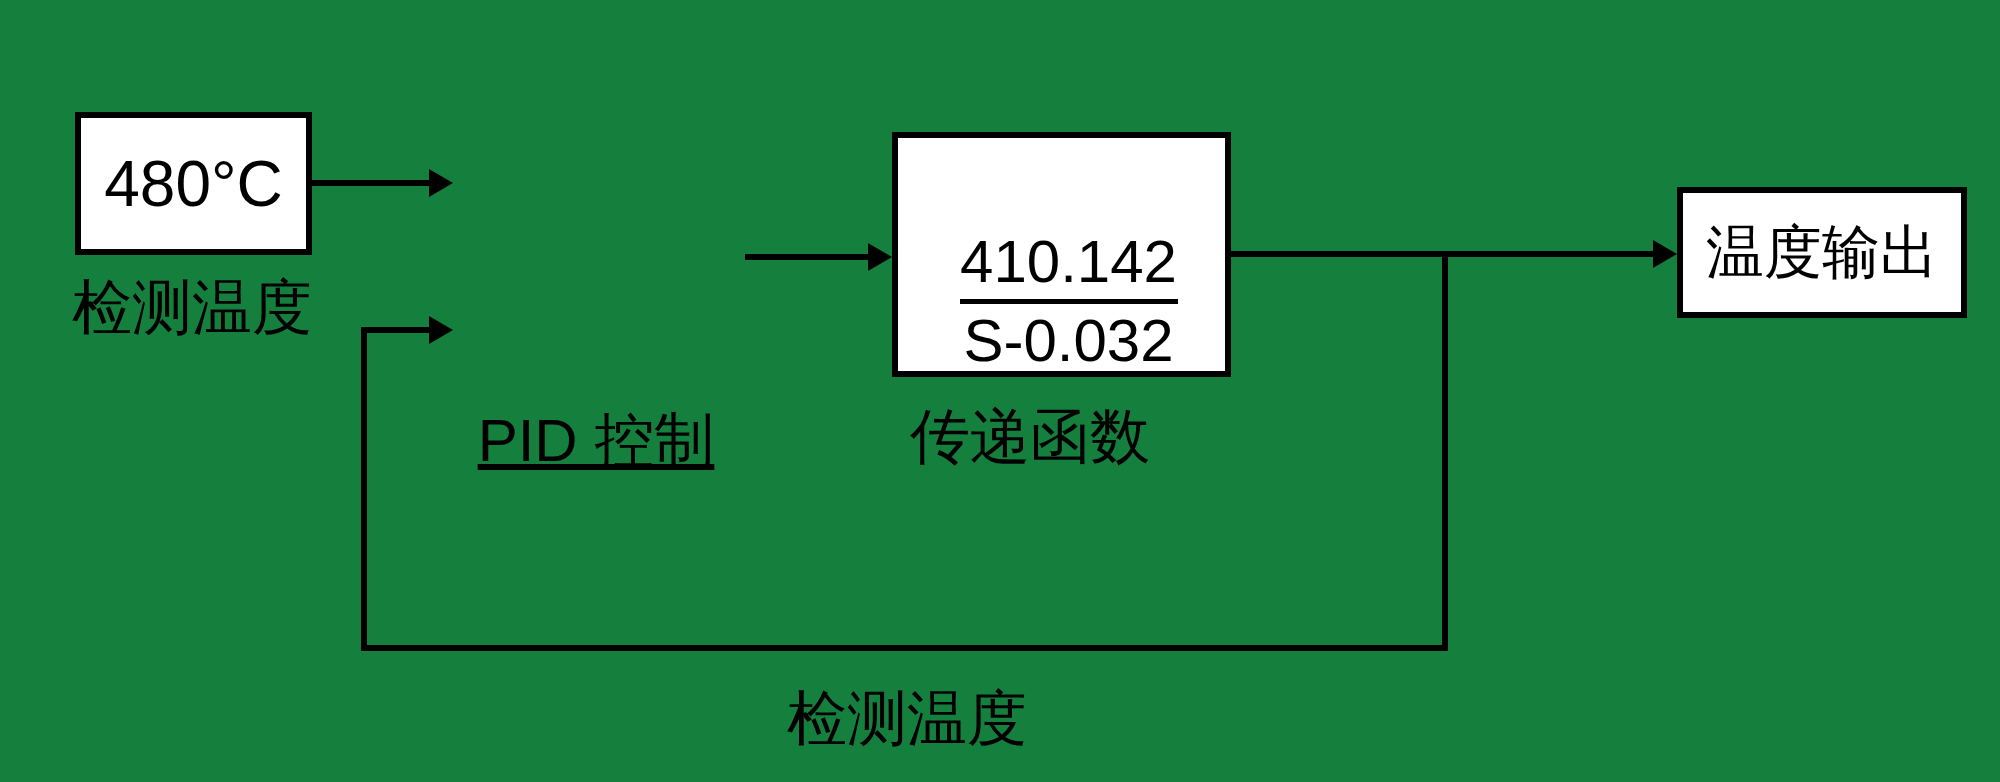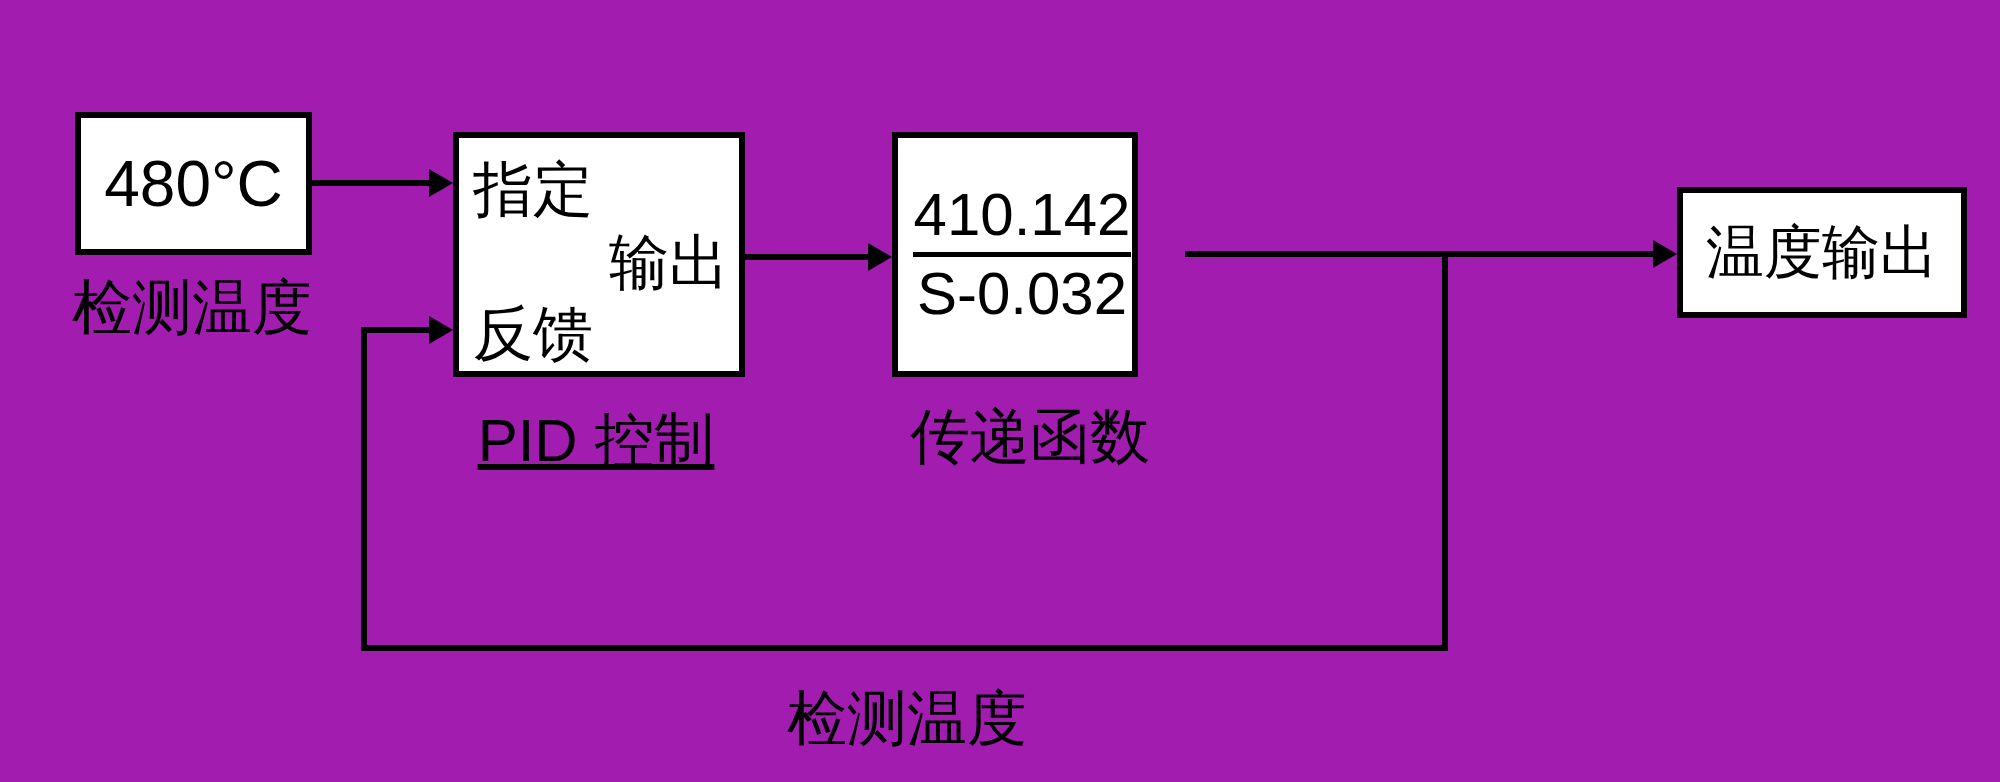--- a/index.html
+++ b/index.html
@@ -4,21 +4,21 @@
 <style>
   html, body {
     margin: 0;
     padding: 0;
     background: #ffffff;
   }
   .canvas {
     position: relative;
     width: 2000px;
     height: 782px;
-    background: #a21caf;
+    background: #15803d;
     font-family: "Liberation Sans", sans-serif;
     color: #000000;
     overflow: hidden;
   }
   .wires {
     position: absolute;
     left: 0;
     top: 0;
     width: 2000px;
     height: 782px;
@@ -40,23 +40,23 @@
   }
   .pid-port {
     position: absolute;
     line-height: 1;
     white-space: nowrap;
   }
   .pid-port.in-top  { left: 14px; top: 22px; }
   .pid-port.out-mid { right: 10px; top: 95px; }
   .pid-port.in-bot  { left: 14px; top: 166px; }
   .box.tf {
-    left: 892px; top: 132px; width: 246px; height: 245px;
+    left: 892px; top: 132px; width: 339px; height: 245px;
     display: flex; flex-direction: column;
-    align-items: center; justify-content: center;
+    align-items: center; justify-content: flex-end;
     font-size: 60px;
     padding-left: 14px;
   }
   .frac-num, .frac-den { line-height: 1; white-space: nowrap; }
   .frac-bar {
     width: 218px; height: 5px;
     background: #000000;
     margin: 7px 0;
   }
   .box.out {
@@ -103,25 +103,20 @@
       <polyline points="1445,254 1445,648 364,648 364,330 432,330" fill="none" stroke="#000000" stroke-width="6"></polyline>
       <polygon points="453,330 429,316 429,344" fill="#000000"></polygon>
     </g>
   </svg>
 
   <div class="box setpoint">
     <span>480°C</span>
   </div>
   <div class="caption setpoint-caption">检测温度</div>
 
-  <div class="box pid">
-    <span class="pid-port in-top">指定</span>
-    <span class="pid-port out-mid">输出</span>
-    <span class="pid-port in-bot">反馈</span>
-  </div>
   <div class="caption pid-caption">PID 控制</div>
 
   <div class="box tf">
     <span class="frac-num">410.142</span>
     <span class="frac-bar"></span>
     <span class="frac-den">S-0.032</span>
   </div>
   <div class="caption tf-caption">传递函数</div>
 
   <div class="box out">

